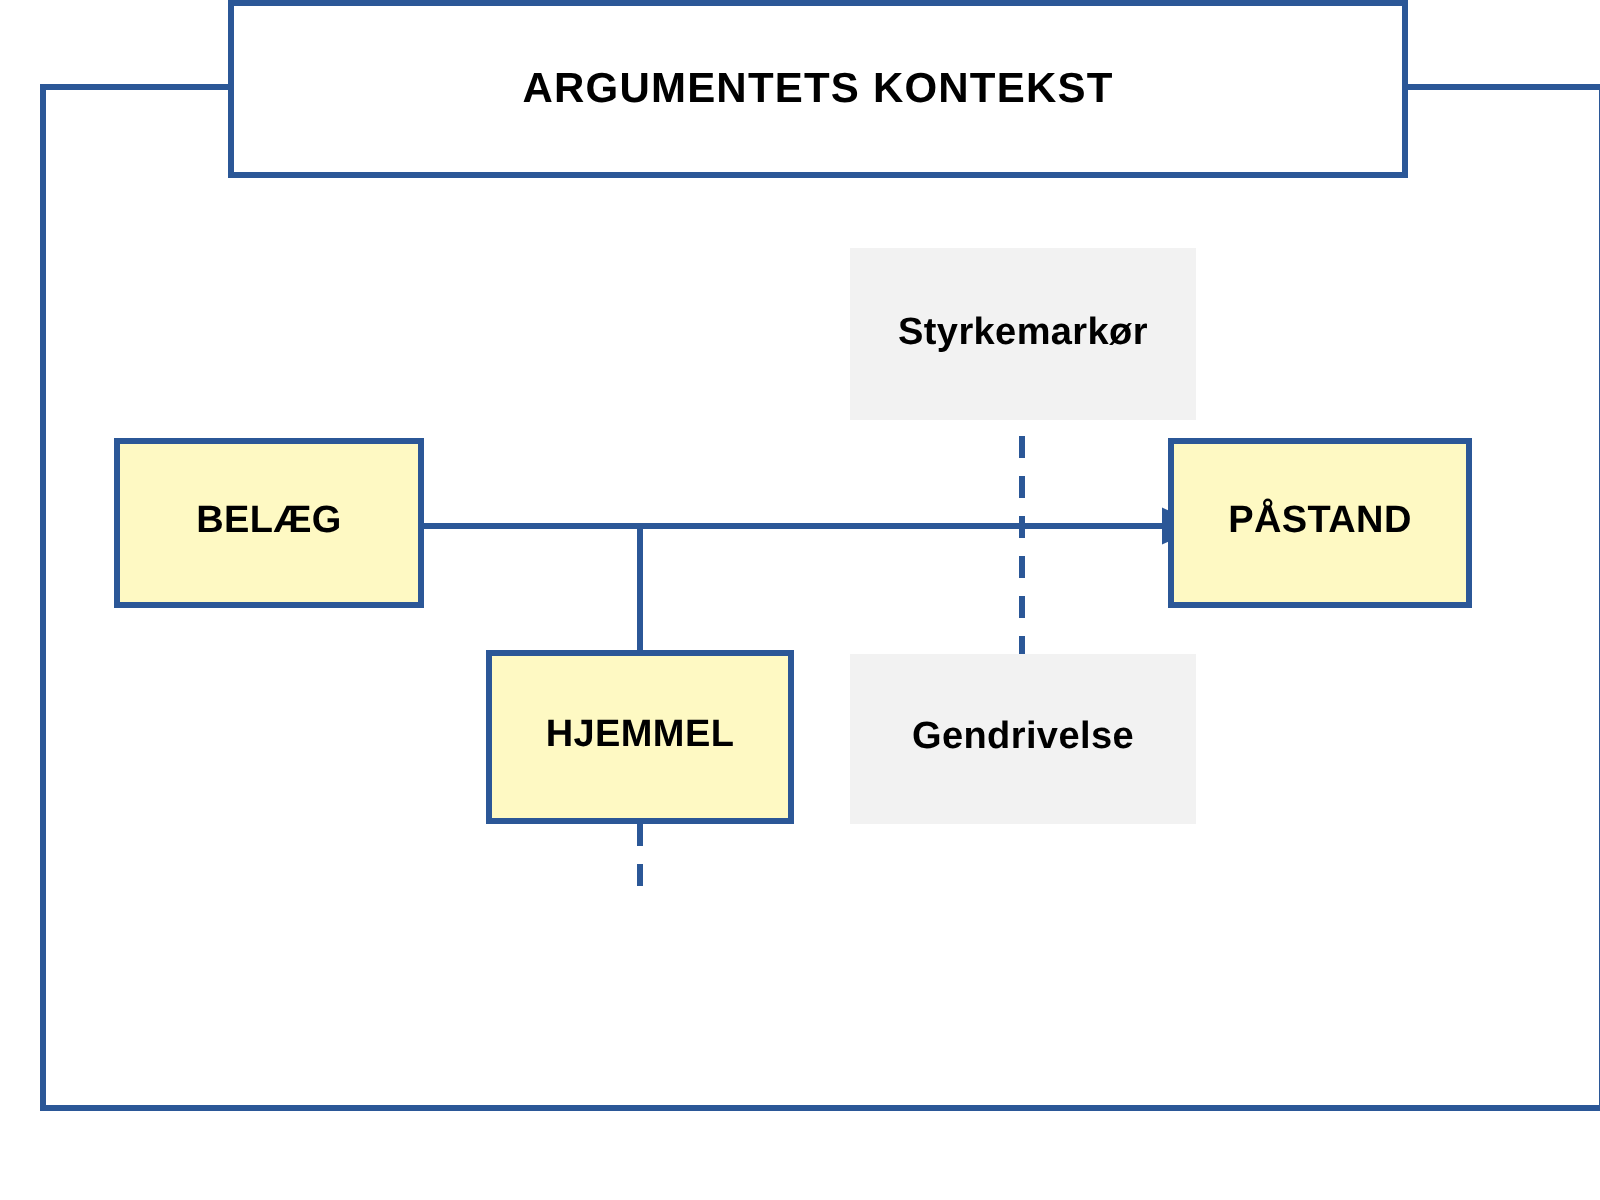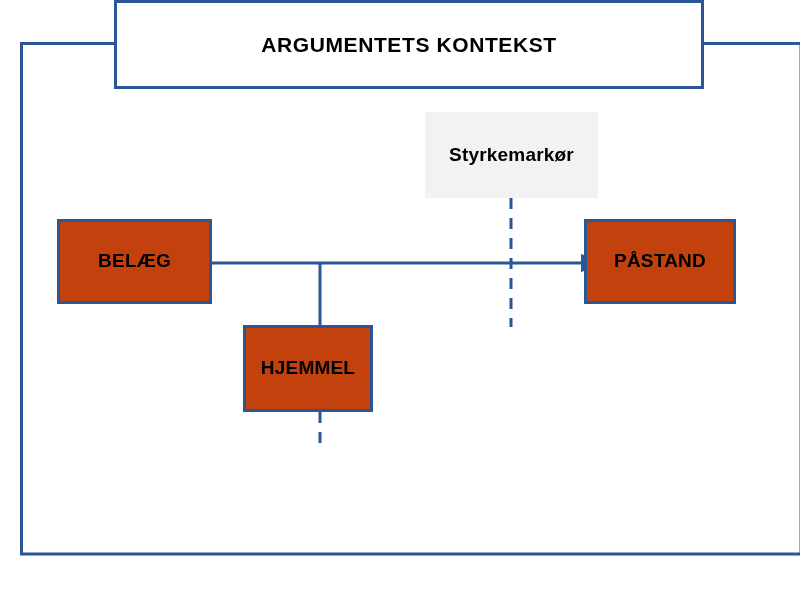--- a/index.html
+++ b/index.html
@@ -47,56 +47,56 @@
     background: #ffffff;
     z-index: 3;
   }
   .title-box .node-label {
     font-size: 21px;
     letter-spacing: 0.6px;
   }
   
   .box-primary {
     border: 3px solid #2b5797;
-    background: #c2410c;
+    background: #fef9c3;
     z-index: 3;
   }
   .box-primary .node-label {
     font-size: 19px;
   }
   #node-belaeg {
     left: 45px;
     top: 219px;
     width: 155px;
     height: 85px;
   }
   #node-paastand {
     left: 572px;
     top: 219px;
     width: 152px;
     height: 85px;
   }
   #node-hjemmel {
     left: 231px;
     top: 325px;
-    width: 130px;
+    width: 154px;
     height: 87px;
   }
   
   .box-secondary {
     background: #f2f2f2;
     border: none;
     z-index: 1;
   }
   .box-secondary .node-label {
     font-size: 19px;
   }
   #node-styrkemarkoer {
     left: 413px;
-    top: 112px;
+    top: 124px;
     width: 173px;
     height: 86px;
   }
   #node-gendrivelse {
     left: 413px;
     top: 327px;
     width: 173px;
     height: 85px;
   }
   #node-rygdaekning {
@@ -142,15 +142,18 @@
   </div>
 
   <div class="node box-primary" id="node-hjemmel">
     <span class="node-label">HJEMMEL</span>
   </div>
 
   <div class="node box-secondary" id="node-styrkemarkoer">
     <span class="node-label">Styrkemarkør</span>
   </div>
 
+  <div class="node box-secondary" id="node-gendrivelse">
+    <span class="node-label">Gendrivelse</span>
+  </div>
 
 
 </div>
 
 </body></html>

